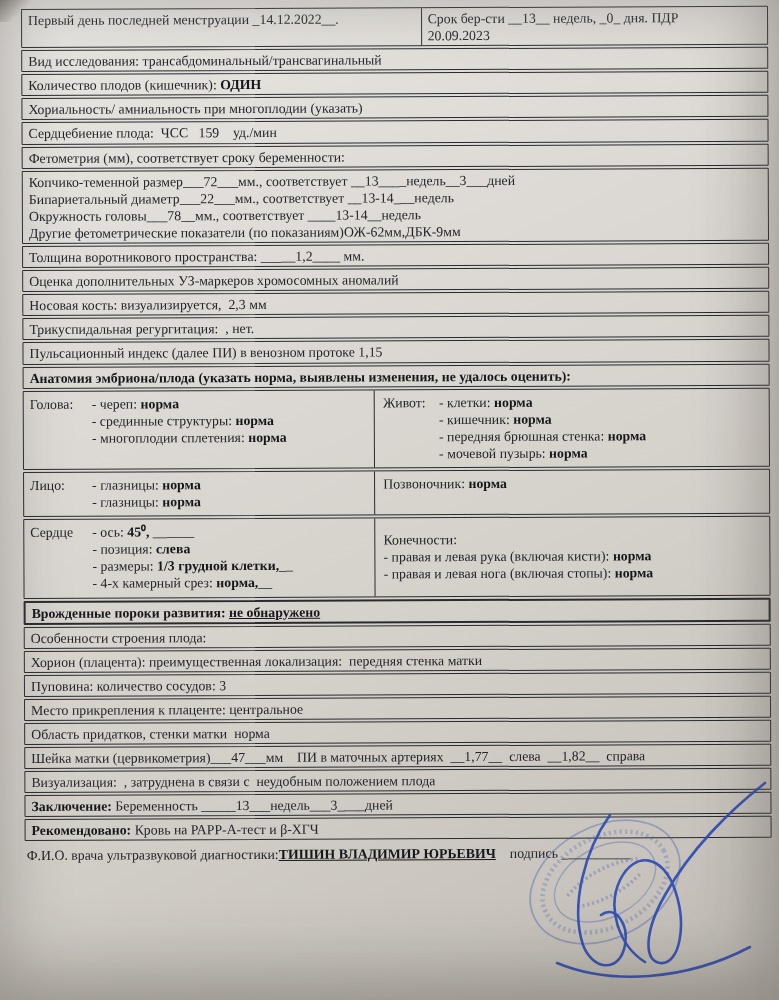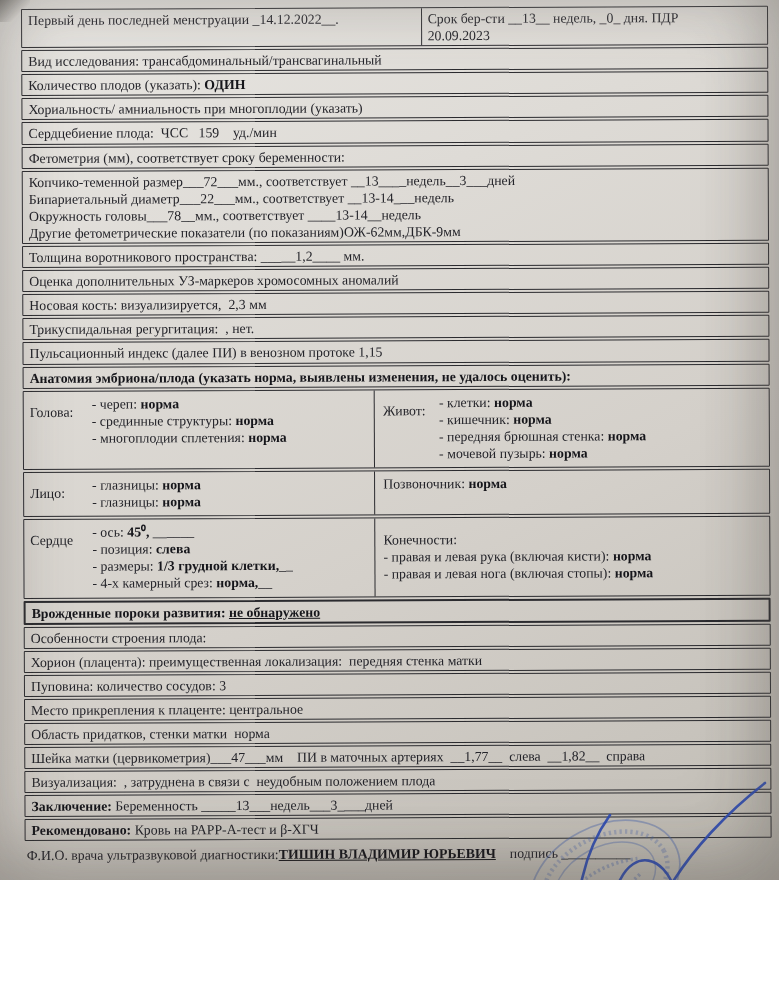--- a/index.html
+++ b/index.html
@@ -1,19 +1,19 @@
 <!DOCTYPE html>
 <html><head>
 <meta charset="utf-8">
 <style>
   * { box-sizing: border-box; }
   html, body { margin: 0; padding: 0; }
   .photo {
     position: relative;
-    width: 779px; height: 880px;
+    width: 779px; height: 1000px;
     overflow: hidden;
     background: linear-gradient(155deg, #e8e6e2 0%, #dedbd6 30%, #d4d0ca 60%, #c8c4bd 85%, #bfbbb3 100%);
     font-family: "Liberation Serif", serif;
     color: #24242a;
   }
   .vignette {
     position: absolute; inset: 0; pointer-events: none; z-index: 5;
     box-shadow: inset 0 0 70px rgba(75,70,62,0.28), inset -18px -30px 70px rgba(60,55,48,0.22), inset 0 30px 50px rgba(255,255,255,0.10);
   }
   .corner-shadow {
@@ -34,21 +34,21 @@
   b { font-weight: bold; color: #16161b; }
   .u { text-decoration: underline; }
   span, b, .line, .alabel { white-space: pre-wrap; }
   .split { display: flex; padding: 0; }
   .split .cl { width: 53.5%; padding: 2px 6px 1px; }
   .split .cr { flex: 1; border-left: 1.6px solid #2b2b2f; padding: 2px 6px 1px; }
   .arow { display: flex; padding: 0; }
   .arow .ca { width: 47%; padding: 4px 6px 5px; display: flex; align-items: flex-start; }
   .arow .cb { flex: 1; border-left: 1.6px solid #2b2b2f; padding: 4px 8px 5px; display: flex; align-items: flex-start; }
   .arow .cb.center { flex-direction: column; justify-content: center; }
-  .alabel { flex: 0 0 62px; margin-top: 8px; }
+  .alabel { flex: 0 0 62px; }
   .alabel.w { flex: 0 0 56px; }
   .alines { flex: 1; }
   .fio { margin-top: 7px; padding-left: 2px; font-size: 13.8px; }
   .fio .sig-label { margin-left: 14px; }
   .ink { position: absolute; z-index: 3; pointer-events: none; }
 </style>
 </head>
 <body>
 
 <div class="photo">
@@ -62,21 +62,21 @@
         <div>Срок бер-сти __13__ недель, _0_ дня. ПДР</div>
         <div>20.09.2023</div>
       </div>
     </div>
 
     <div class="row">
       <span>Вид исследования: трансабдоминальный/трансвагинальный</span>
     </div>
 
     <div class="row">
-      <span>Количество плодов (указать):</span>
+      <span>Количество плодов (кишечник):</span>
       <b>ОДИН</b>
     </div>
 
     <div class="row">
       <span>Хориальность/ амниальность при многоплодии (указать)</span>
     </div>
 
     <div class="row">
       <span>Сердцебиение плода:  ЧСС   159    уд./мин</span>
     </div>

